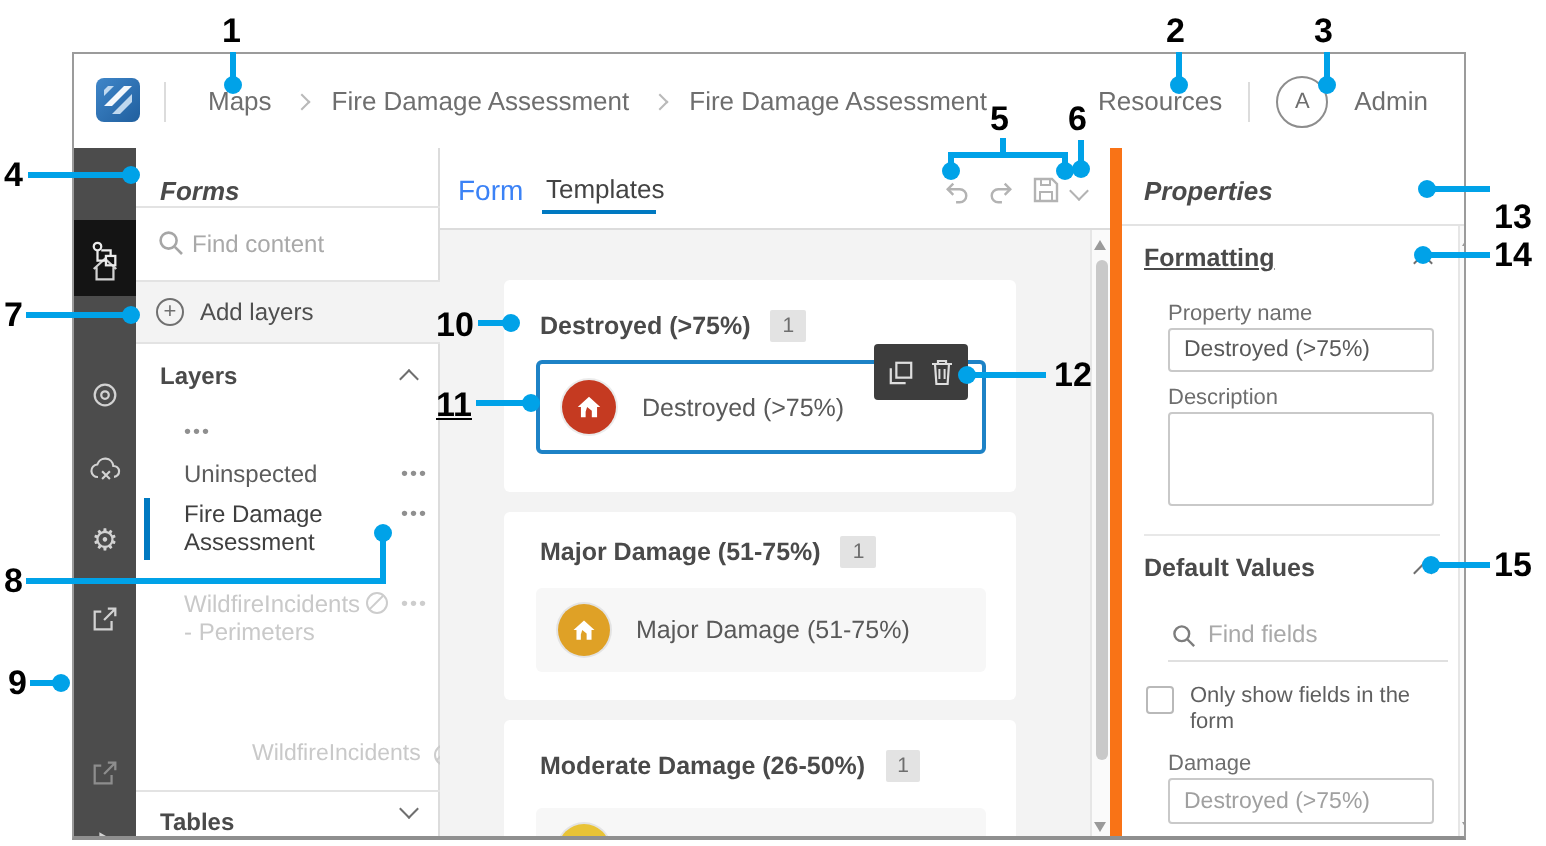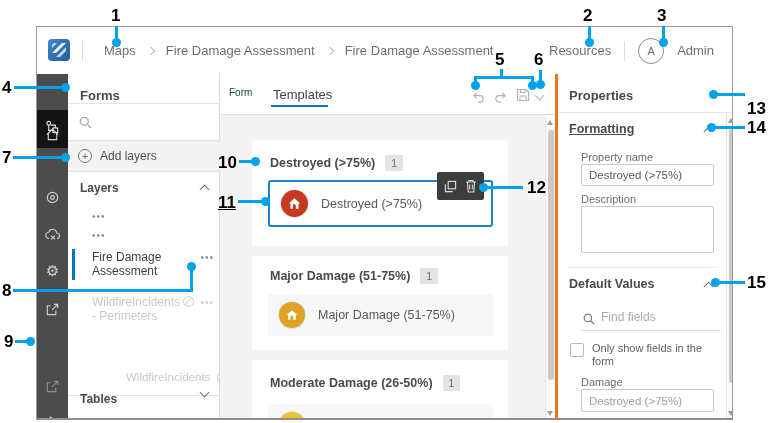--- a/index.html
+++ b/index.html
@@ -6,21 +6,21 @@
   .stage{position:relative;width:773px;height:423px;background:#fff;font-family:"Liberation Sans",sans-serif;overflow:hidden;}
   .abs{position:absolute;}
   
   .window{position:absolute;left:36px;top:26px;width:697px;height:394px;background:#fff;border:1px solid #9b9b9b;border-bottom:2px solid #8f8f8f;overflow:hidden;box-sizing:border-box;}
   .hdr-txt{color:#6e6e6e;font-size:13px;text-align:center;}
   .chv{display:inline-block;width:6px;height:6px;border-right:1.4px solid #6f6f6f;border-bottom:1.4px solid #6f6f6f;}
   .chv.up{transform:rotate(-135deg);}
   .chv.down{transform:rotate(45deg);}
   .chv.right{width:5px;height:5px;border-color:#b9b9b9;transform:rotate(-45deg);}
   .vdiv{width:1px;background:#dcdcdc;}
-  .panel-title{color:#4a4a4a;font-size:13px;font-weight:700;}
+  .panel-title{color:#4a4a4a;font-size:13px;font-weight:700;font-style:italic;}
   .sec-hd{color:#4a4a4a;font-size:12.5px;font-weight:700;}
   .dots{color:#8f8f8f;font-size:10px;letter-spacing:1px;}
   .dots.gray{color:#cdcdcd;}
   .laytxt{color:#5c5c5c;font-size:12px;line-height:14px;}
   .laytxt.gray{color:#c9c9c9;}
   .noicon{position:relative;width:11px;height:11px;border:1.3px solid #cdcdcd;border-radius:50%;box-sizing:border-box;}
   .noicon::after{content:"";position:absolute;left:-1px;top:3.6px;width:10px;height:1.3px;background:#cdcdcd;transform:rotate(-45deg);}
   .badge{display:inline-block;margin-left:10px;background:#e3e3e3;color:#6e6e6e;font-size:10.5px;padding:2px 6px;border-radius:1px;}
   .ghd{color:#4a4a4a;font-size:12.5px;font-weight:700;}
   .itxt{color:#595959;font-size:12.5px;}
@@ -120,64 +120,66 @@
     <div class="abs" style="left:31px;top:47px;width:152px;height:347px;background:#fff;border-right:1px solid #dcdcdc;box-sizing:border-box;">
       <div class="abs panel-title" style="left:12px;top:14px;">Forms</div>
       <div class="abs" style="left:0;top:29px;width:152px;height:1px;background:#e3e3e3;"></div>
 
       <div class="abs" style="left:11px;top:41px;">
         <svg width="13" height="13" viewBox="0 0 13 13">
             <circle cx="5.3" cy="5.3" r="4" fill="none" stroke="#a6a6a6" stroke-width="1.3"></circle>
             <line x1="8.4" y1="8.4" x2="12" y2="12" stroke="#a6a6a6" stroke-width="1.3"></line>
           </svg>
       </div>
+      <input class="abs" style="left: 28px; top: 38px; width: 116px; height: 20px; border: none; font-size: 12px; padding: 0px;" placeholder="Find content">
       <div class="abs" style="left:0;top:66px;width:152px;height:1px;background:#e3e3e3;"></div>
 
       <div class="abs" style="left:0;top:67px;width:152px;height:31px;background:#f3f3f3;display:flex;align-items:center;border-bottom:1px solid #e3e3e3;box-sizing:border-box;">
         <span style="margin-left:10px;width:14px;height:14px;border:1.2px solid #707070;border-radius:50%;display:inline-flex;align-items:center;justify-content:center;color:#707070;font-size:11px;line-height:11px;box-sizing:border-box;">+</span>
         <span style="margin-left:8px;color:#4f4f4f;font-size:12px;">Add layers</span>
       </div>
 
       <div class="abs sec-hd" style="left:12px;top:107px;font-size:12px;">Layers</div>
       <span class="abs chv up" style="left:133px;top:112px;"></span>
 
       <div class="abs" style="left:24px;top:137px;width:122px;display:flex;align-items:center;">
         <span class="dots">•••</span>
       </div>
       <div class="abs" style="left:24px;top:156px;width:122px;display:flex;align-items:center;">
+        <span class="laytxt" style="flex:1;">Uninspected</span>
         <span class="dots">•••</span>
       </div>
       <div class="abs" style="left:4px;top:175px;width:3px;height:31px;background:#0079c1;"></div>
       <div class="abs" style="left:24px;top:176px;width:122px;display:flex;align-items:flex-start;">
         <span class="laytxt" style="flex:1;color:#3f3f3f;">Fire Damage Assessment</span>
         <span class="dots" style="margin-top:2px;">•••</span>
       </div>
       <div class="abs" style="left:24px;top:221px;width:122px;display:flex;align-items:flex-start;">
         <span class="laytxt gray" style="flex:1;width:70px;">WildfireIncidents - Perimeters</span>
         <span class="noicon" style="margin:1px 6px 0 0;"></span>
         <span class="dots gray" style="margin-top:2px;">•••</span>
       </div>
       <div class="abs" style="left:24px;top:296px;width:122px;display:flex;align-items:center;margin-left:34px;">
         <span class="laytxt gray" style="flex:1;font-size:11.5px;">WildfireIncidents</span>
         <span class="noicon" style="margin-right:6px;"></span>
         <span class="dots gray">•••</span>
       </div>
 
       <div class="abs" style="left:0;top:321px;width:152px;height:1px;background:#e3e3e3;"></div>
-      <div class="abs" style="left:12px;top:318px;width:128px;display:flex;align-items:flex-start;">
+      <div class="abs" style="left:12px;top:330px;width:128px;display:flex;align-items:flex-start;">
         <span class="sec-hd" style="flex:1;font-size:12px;">Tables</span>
         <span class="chv down" style="margin-top:-3px;"></span>
       </div>
 
     </div>
 
     <div class="abs" style="left:183px;top:47px;width:335px;height:347px;background:#f3f3f3;">
 
       <div class="abs" style="left:0;top:0;width:335px;height:41px;background:#fff;border-bottom:1px solid #dcdcdc;box-sizing:border-box;">
-        <span class="abs" style="left:9px;top:13px;color:#14532d;font-size:10px;">Form</span>
+        <span class="abs" style="left:9px;top:13px;color:#3b82f6;font-size:14px;">Form</span>
         <span class="abs" style="left:53px;top:13px;color:#434343;font-size:13px;">Templates</span>
         <div class="abs" style="left:51px;top:31px;width:57px;height:2px;background:#0079c1;"></div>
         <div class="abs" style="left:252px;top:15px;">
           <svg width="13" height="12" viewBox="0 0 14 12">
               <path d="M5 1.5 L2 4.5 L5 7.5" fill="none" stroke="#b3b3b3" stroke-width="1.3"></path>
               <path d="M2 4.5 H8.5 A3.5 3.5 0 0 1 8.5 11.5 H6.5" fill="none" stroke="#b3b3b3" stroke-width="1.3"></path>
             </svg>
         </div>
         <div class="abs" style="left:274px;top:15px;">
           <svg width="13" height="12" viewBox="0 0 14 12">
@@ -255,21 +257,21 @@
         </div>
       </div>
 
       <div class="abs sbtrack" style="left:325px;top:41px;width:10px;height:306px;">
         <div class="tri-up" style="position:absolute;left:1px;top:5px;"></div>
         <div class="sbthumb" style="top:15px;height:250px;"></div>
         <div class="tri-down" style="position:absolute;left:1px;bottom:5px;"></div>
       </div>
     </div>
 
-    <div class="abs" style="left:518px;top:47px;width:179px;height:347px;background:#fff;border-left:3px solid #f97316;box-sizing:border-box;">
+    <div class="abs" style="left:518px;top:47px;width:179px;height:347px;background:#fff;border-left:6px solid #f97316;box-sizing:border-box;">
       <div class="abs panel-title" style="left:11px;top:14px;">Properties</div>
       <div class="abs" style="left:0;top:38px;width:179px;height:1px;background:#e3e3e3;"></div>
 
       <div class="abs sec-hd" style="left:11px;top:48px;text-decoration:underline;">Formatting</div>
       <span class="abs chv up" style="left:147px;top:54px;"></span>
 
       <div class="abs lbl" style="left:23px;top:77px;">Property name</div>
       <input class="abs" style="left: 23px; top: 90px; width: 133px; height: 22px;" value="Destroyed (&gt;75%)">
       <div class="abs lbl" style="left:23px;top:119px;">Description</div>
       <textarea class="abs" style="left: 23px; top: 132px; width: 133px; height: 47px; resize: none;"></textarea>

